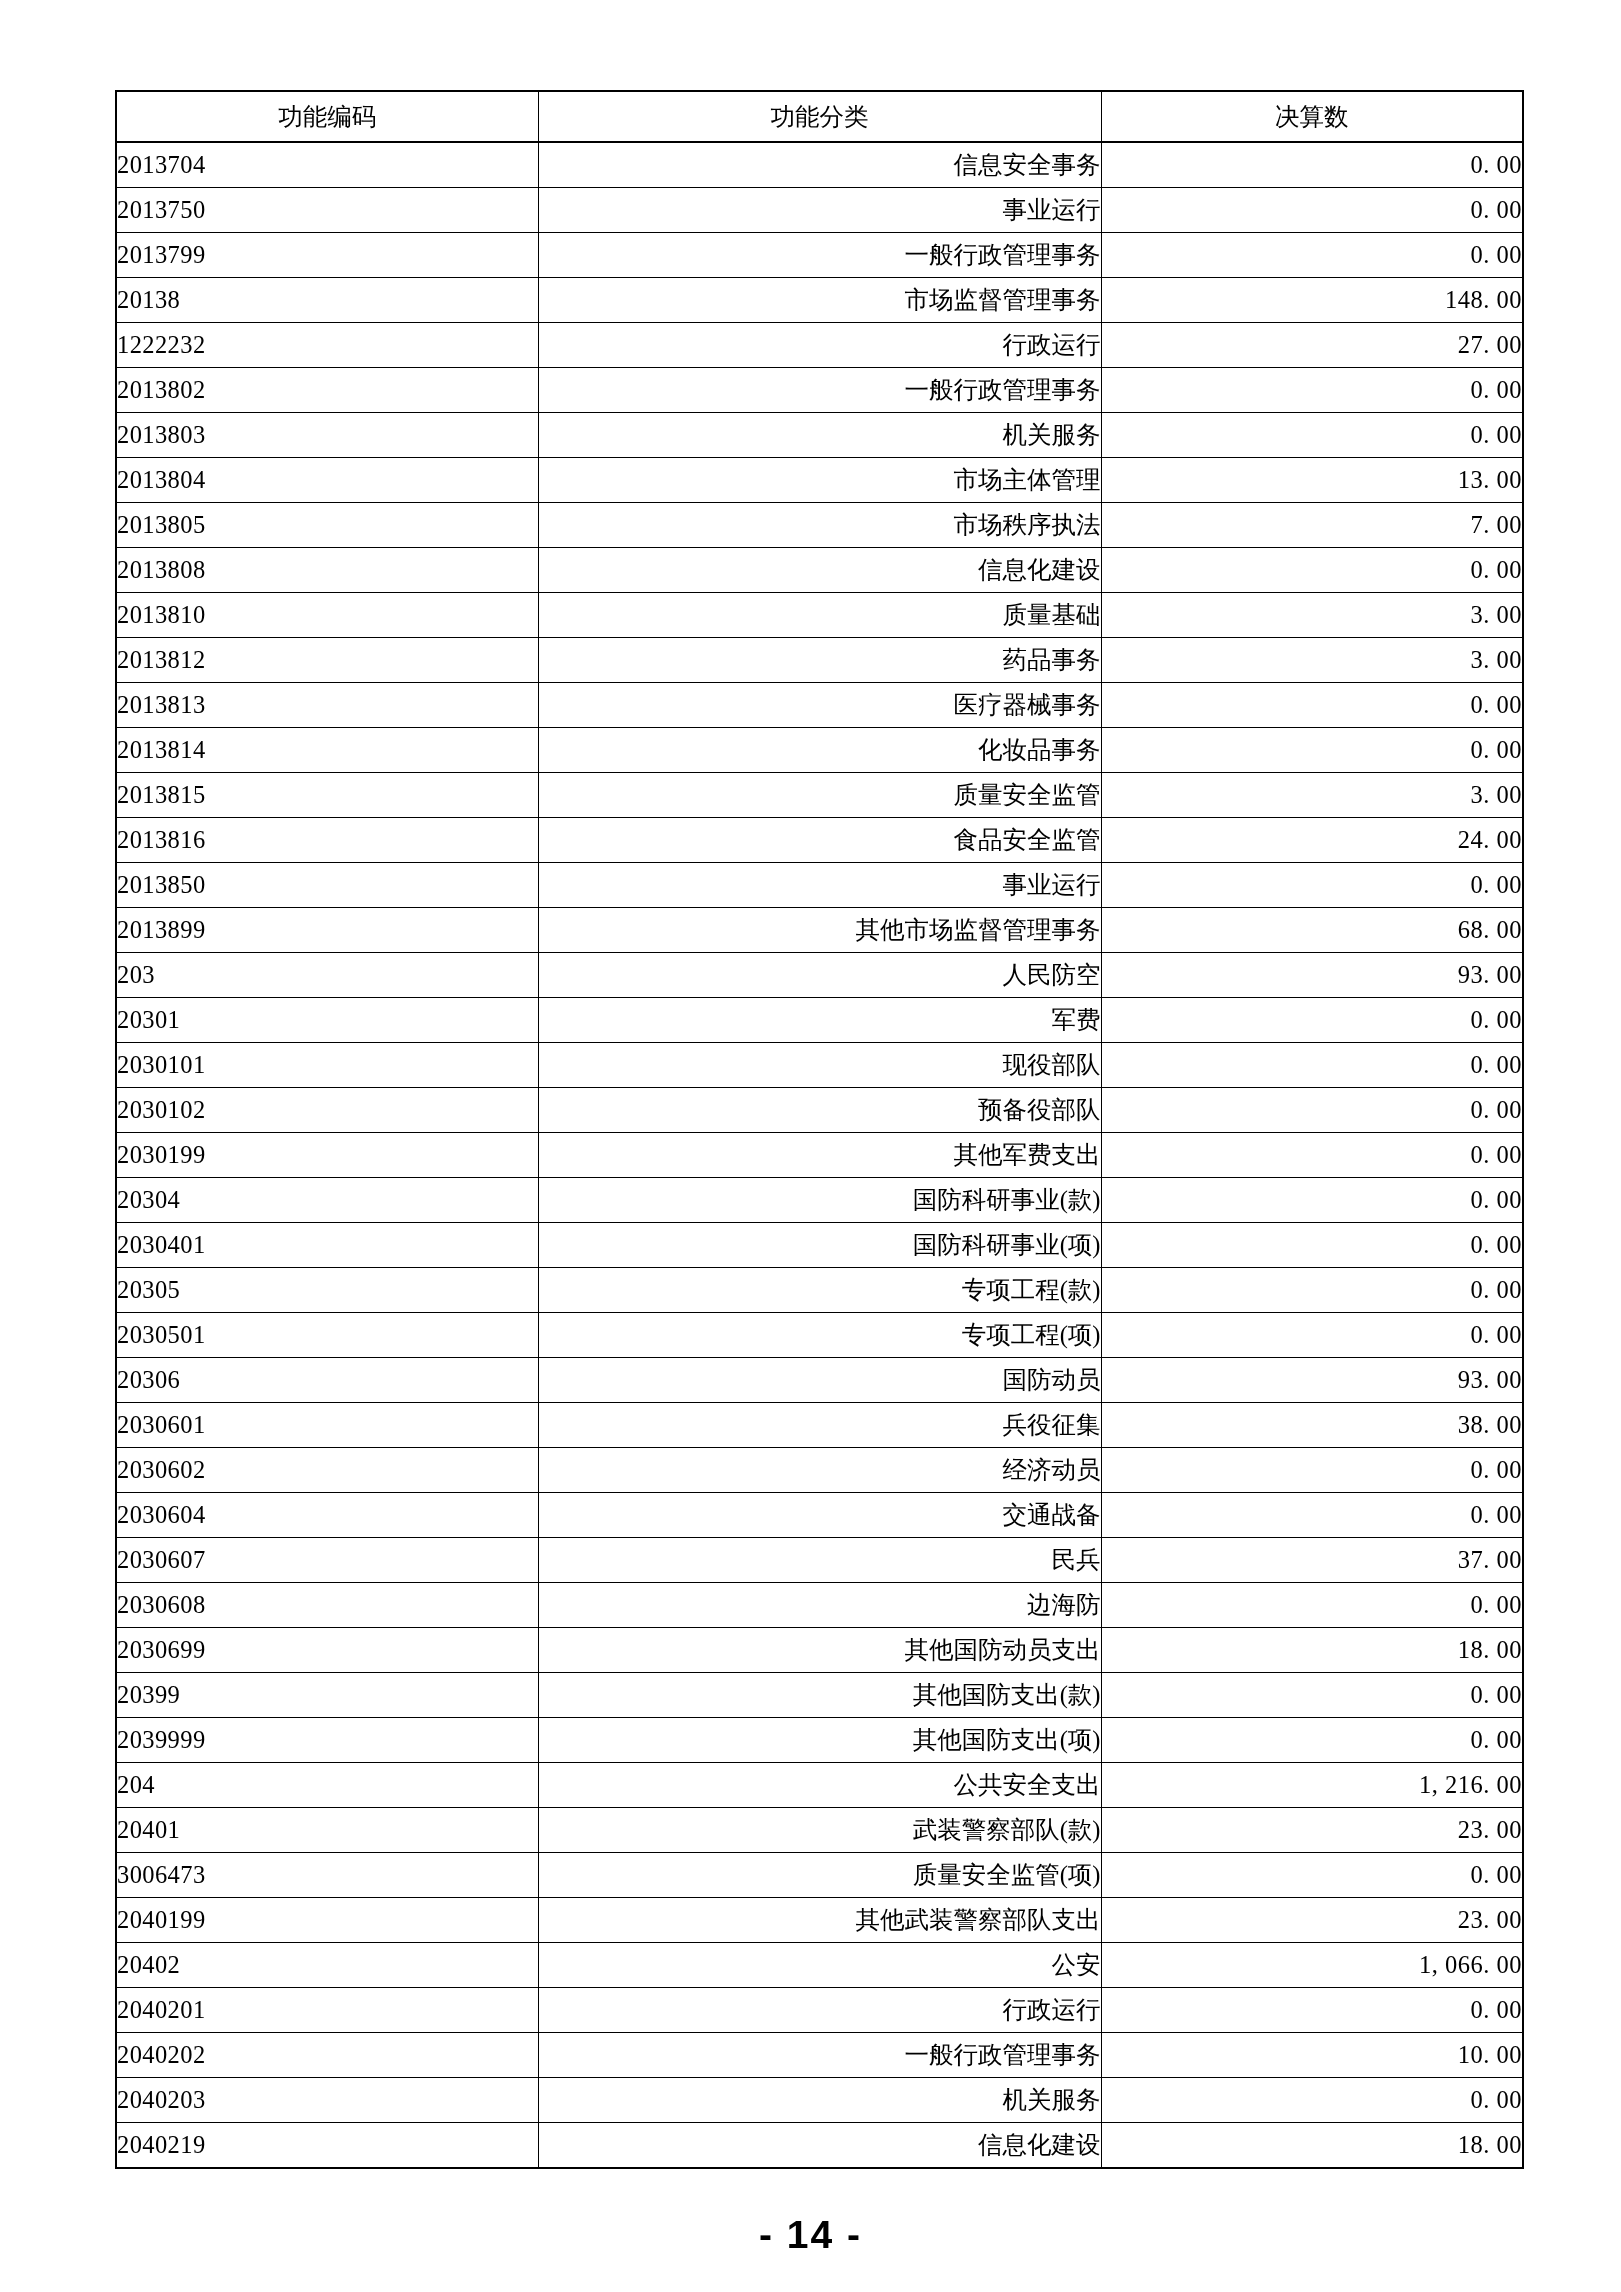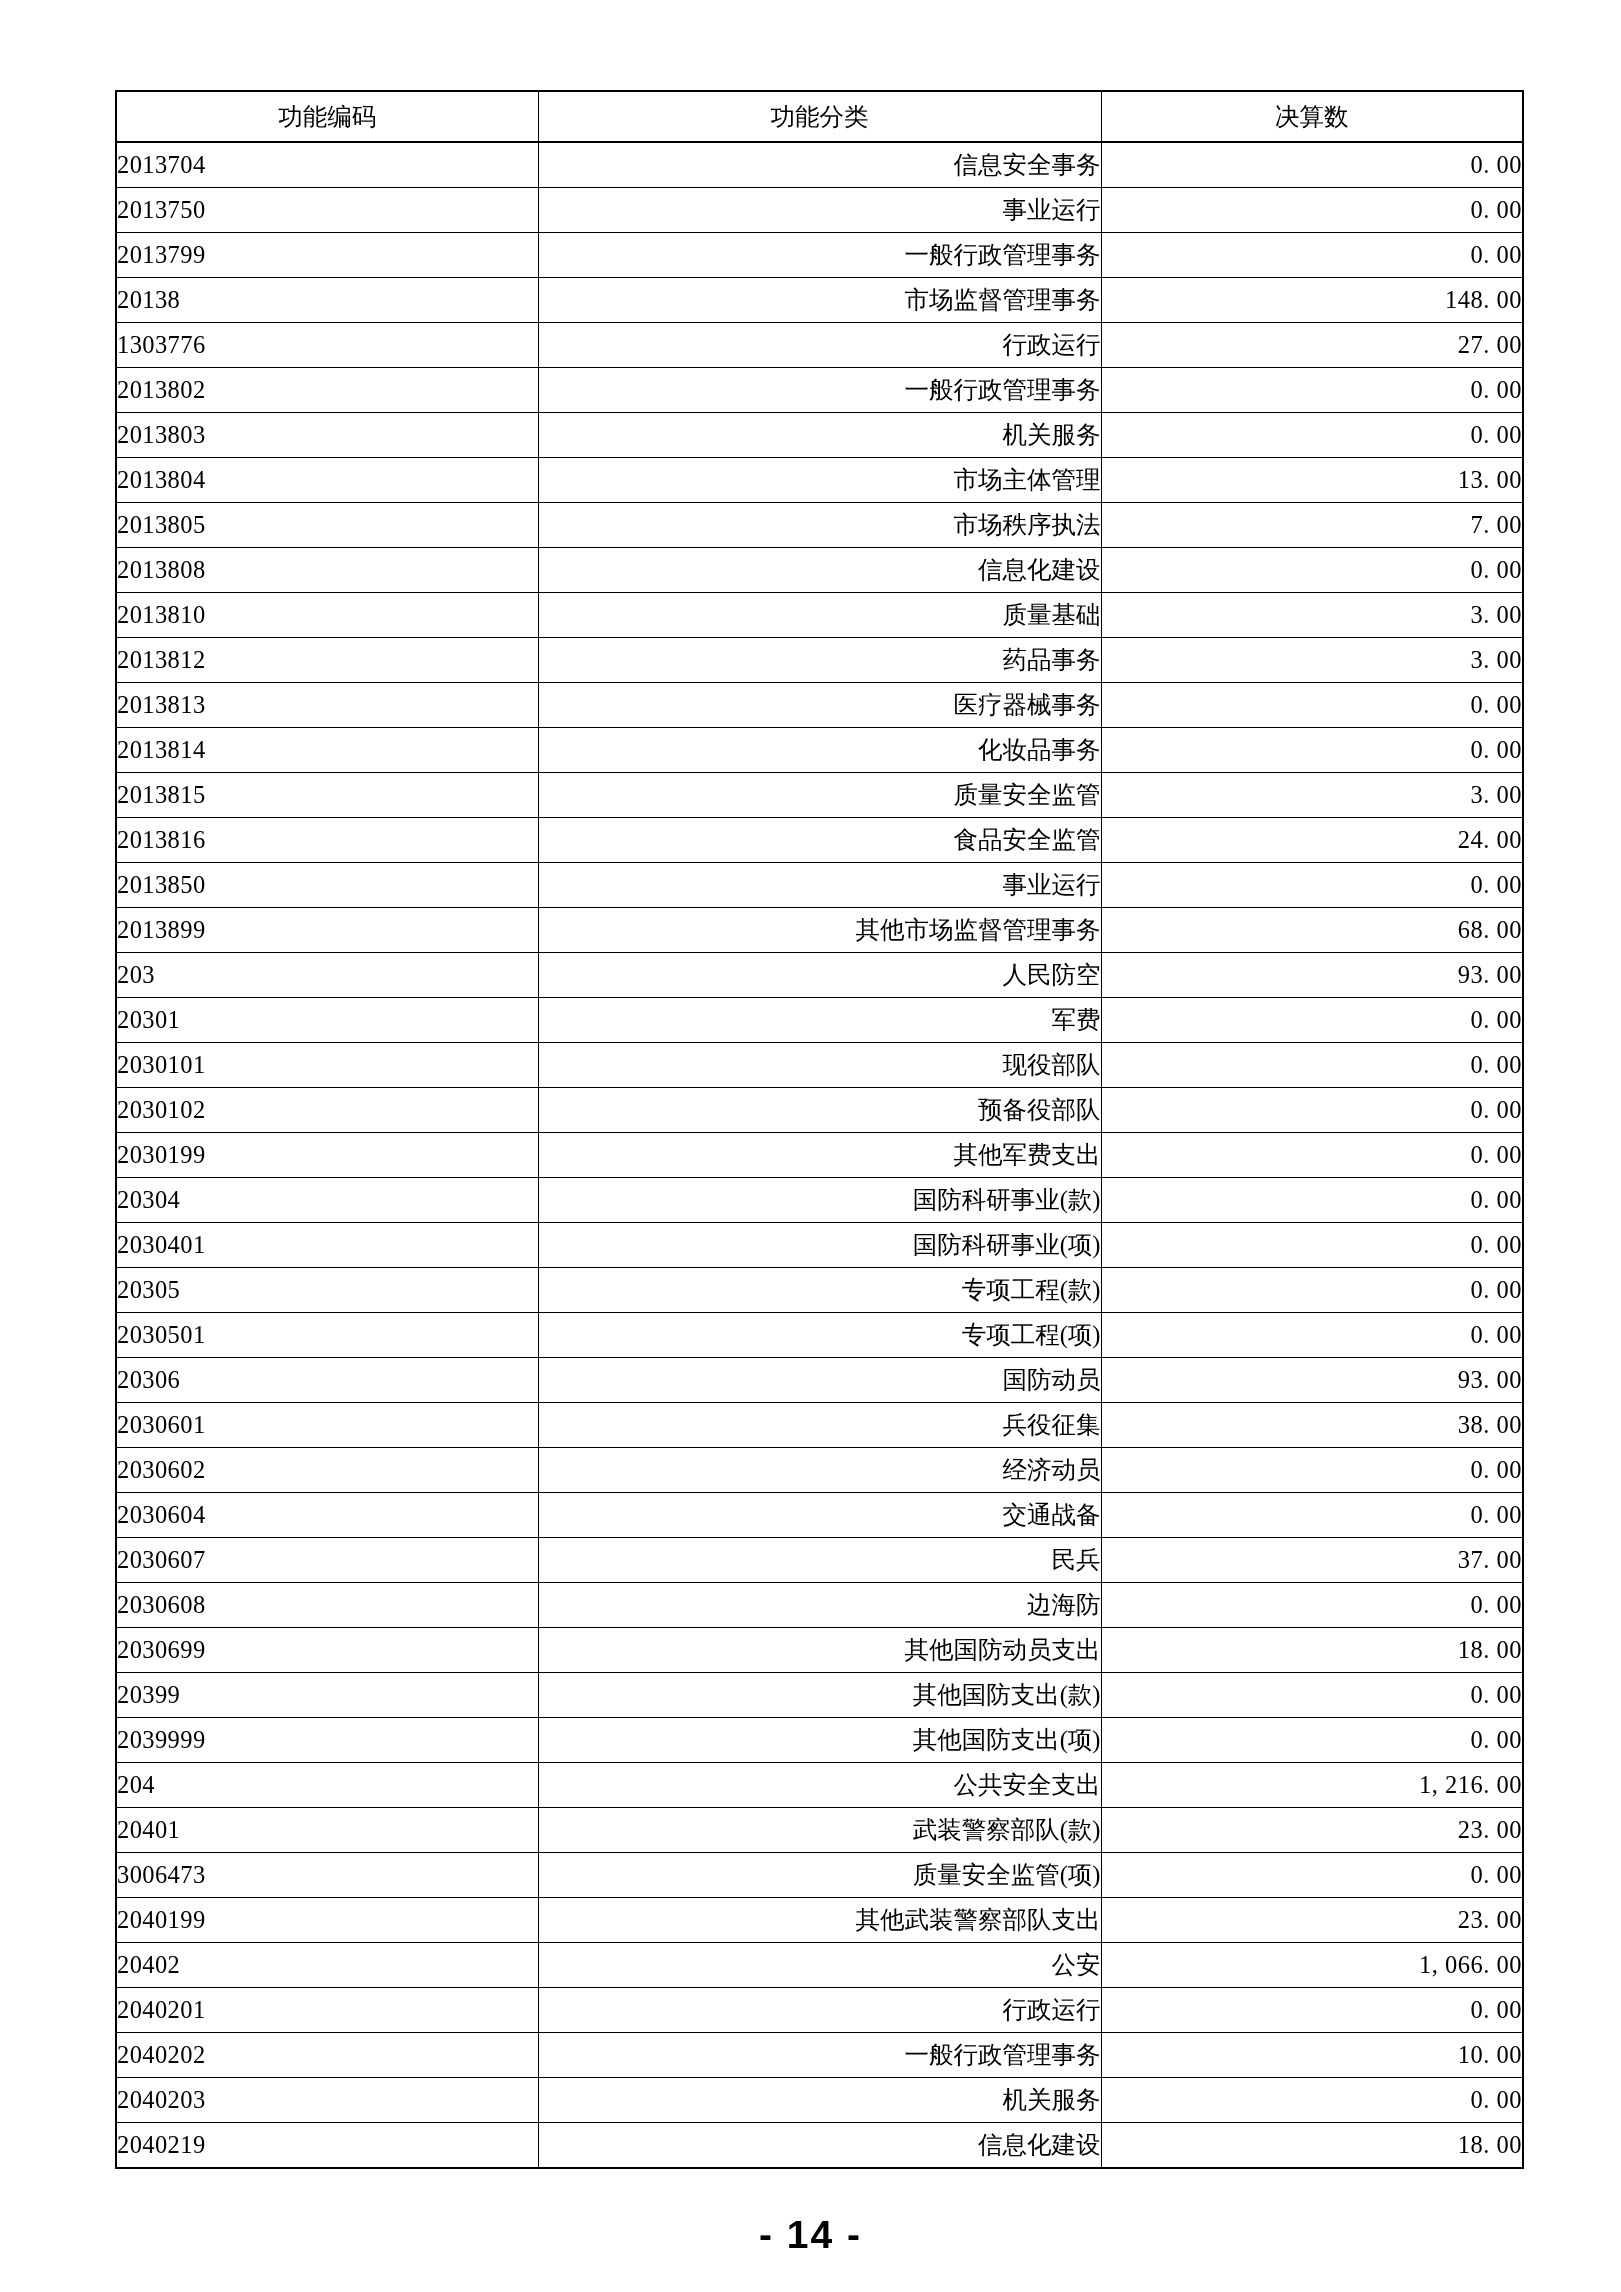--- a/index.html
+++ b/index.html
@@ -153,21 +153,21 @@
             <td class="code">2013799</td>
             <td class="name lvl2">一般行政管理事务</td>
             <td class="value"><span class="value-text">0. 00</span></td>
           </tr>
           <tr>
             <td class="code">20138</td>
             <td class="name lvl1">市场监督管理事务</td>
             <td class="value"><span class="value-text">148. 00</span></td>
           </tr>
           <tr>
-            <td class="code">1303776</td>
+            <td class="code">1222232</td>
             <td class="name lvl2">行政运行</td>
             <td class="value"><span class="value-text">27. 00</span></td>
           </tr>
           <tr>
             <td class="code">2013802</td>
             <td class="name lvl2">一般行政管理事务</td>
             <td class="value"><span class="value-text">0. 00</span></td>
           </tr>
           <tr>
             <td class="code">2013803</td>

